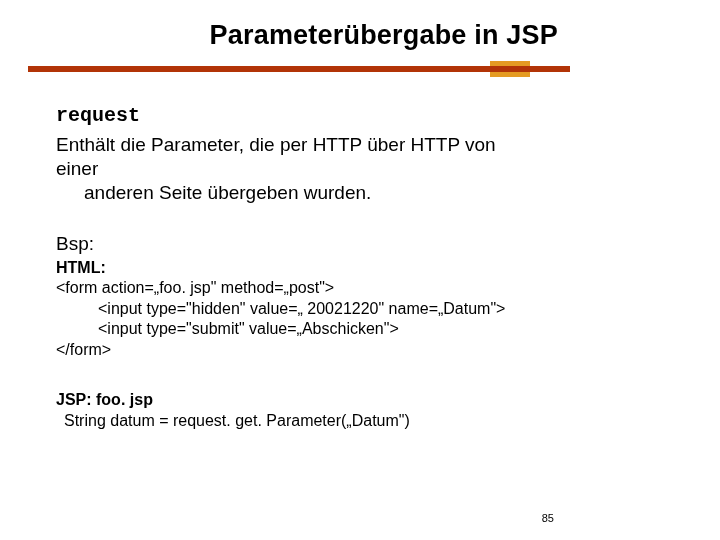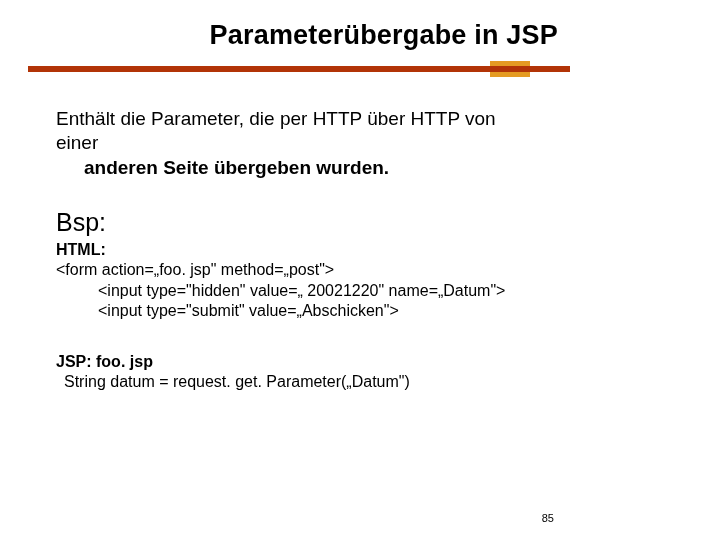--- a/index.html
+++ b/index.html
@@ -70,26 +70,25 @@
     font-family: "Courier New", Courier, monospace;
     font-weight: 700;
     font-size: 20px;
   }
   .para {
     margin-top: 4px;
     font-size: 19px;
   }
   .para-indent {
     padding-left: 28px;
-    font-weight: bold;
   }
   .gap-lg { height: 26px; }
   .gap-md { height: 14px; }
   .bsp {
-    font-size: 25px;
+    font-size: 19px;
   }
   .code-block {
     font-size: 16px;
     margin-top: 2px;
   }
   .code-block .line { white-space: pre; }
   .code-label {
     font-weight: 700;
   }
   .code-indent1 { padding-left: 42px; }
@@ -116,35 +115,37 @@
     <div class="title">Parameterübergabe in JSP</div>
   </div>
 
   <div class="rule-wrap">
     <div class="rule-tick"></div>
     <div class="rule-main"></div>
   </div>
 
   <div class="body">
 
+    <div class="mono">request</div>
 
     <div class="para">
       <div>Enthält die Parameter, die per HTTP über HTTP von einer</div>
       <div class="para-indent">anderen Seite übergeben wurden.</div>
     </div>
 
     <div class="gap-lg"></div>
 
     <div class="bsp">Bsp:</div>
 
     <div class="code-block">
       <div class="line"><span class="code-label">HTML:</span></div>
       <div class="line">&lt;form action=„foo. jsp" method=„post"&gt;</div>
       <div class="line code-indent1">&lt;input type="hidden" value=„ 20021220" name=„Datum"&gt;</div>
       <div class="line code-indent1">&lt;input type="submit" value=„Abschicken"&gt;</div>
+      <div class="line">&lt;/form&gt;</div>
     </div>
 
     <div class="gap-md"></div>
 
     <div class="jsp-block">
       <div><span class="code-label">JSP:   foo. jsp</span></div>
       <div class="jsp-line2">String datum = request. get. Parameter(„Datum")</div>
     </div>
 
   </div>

